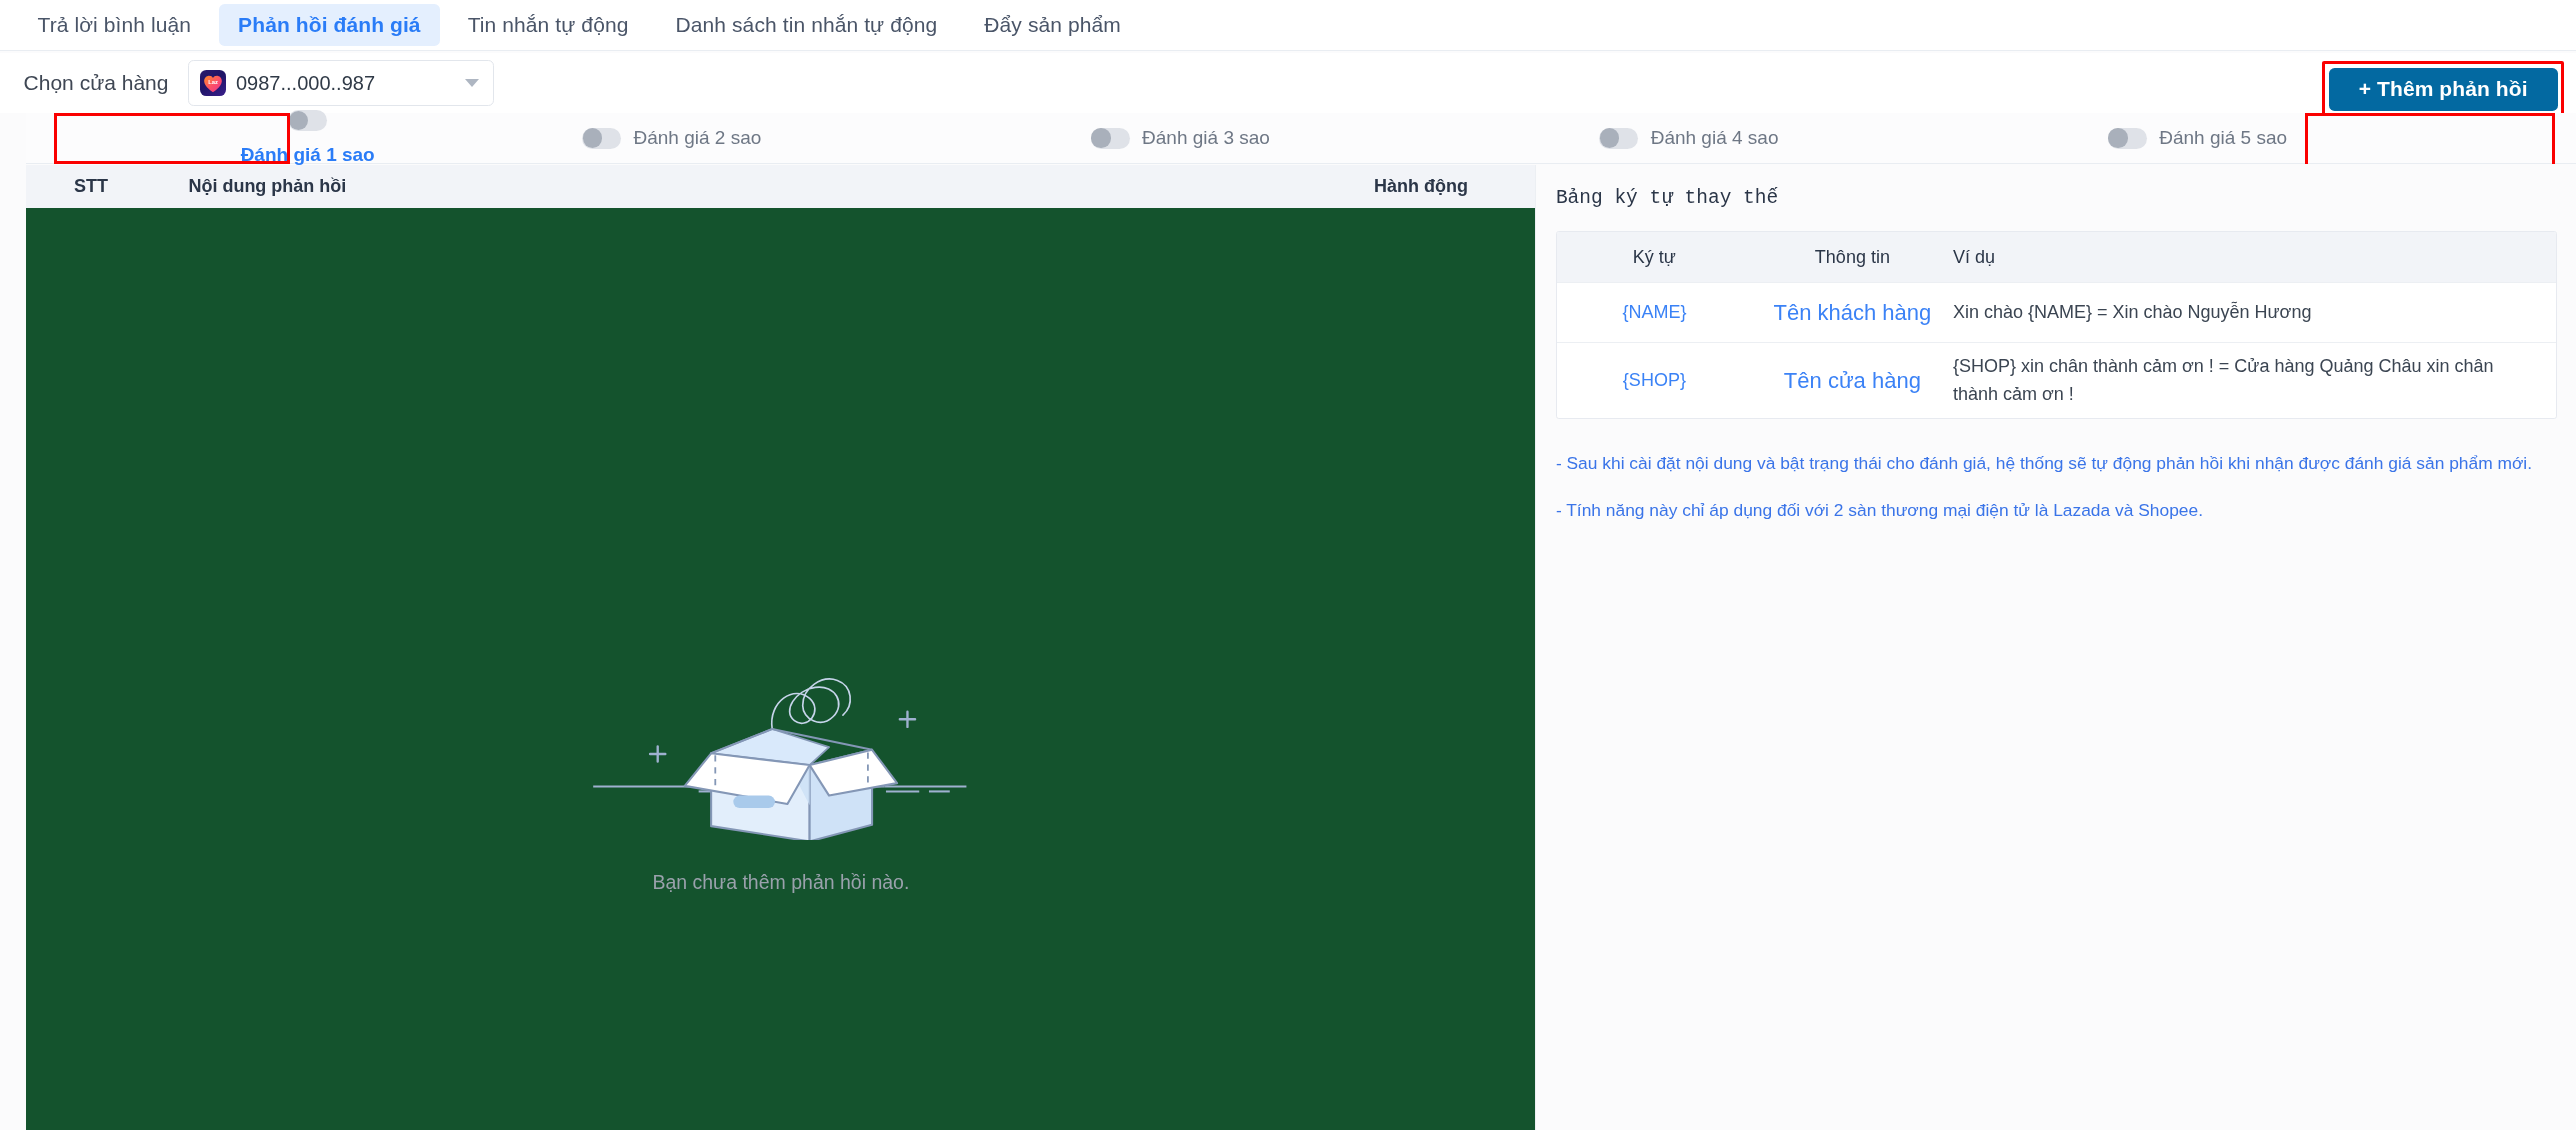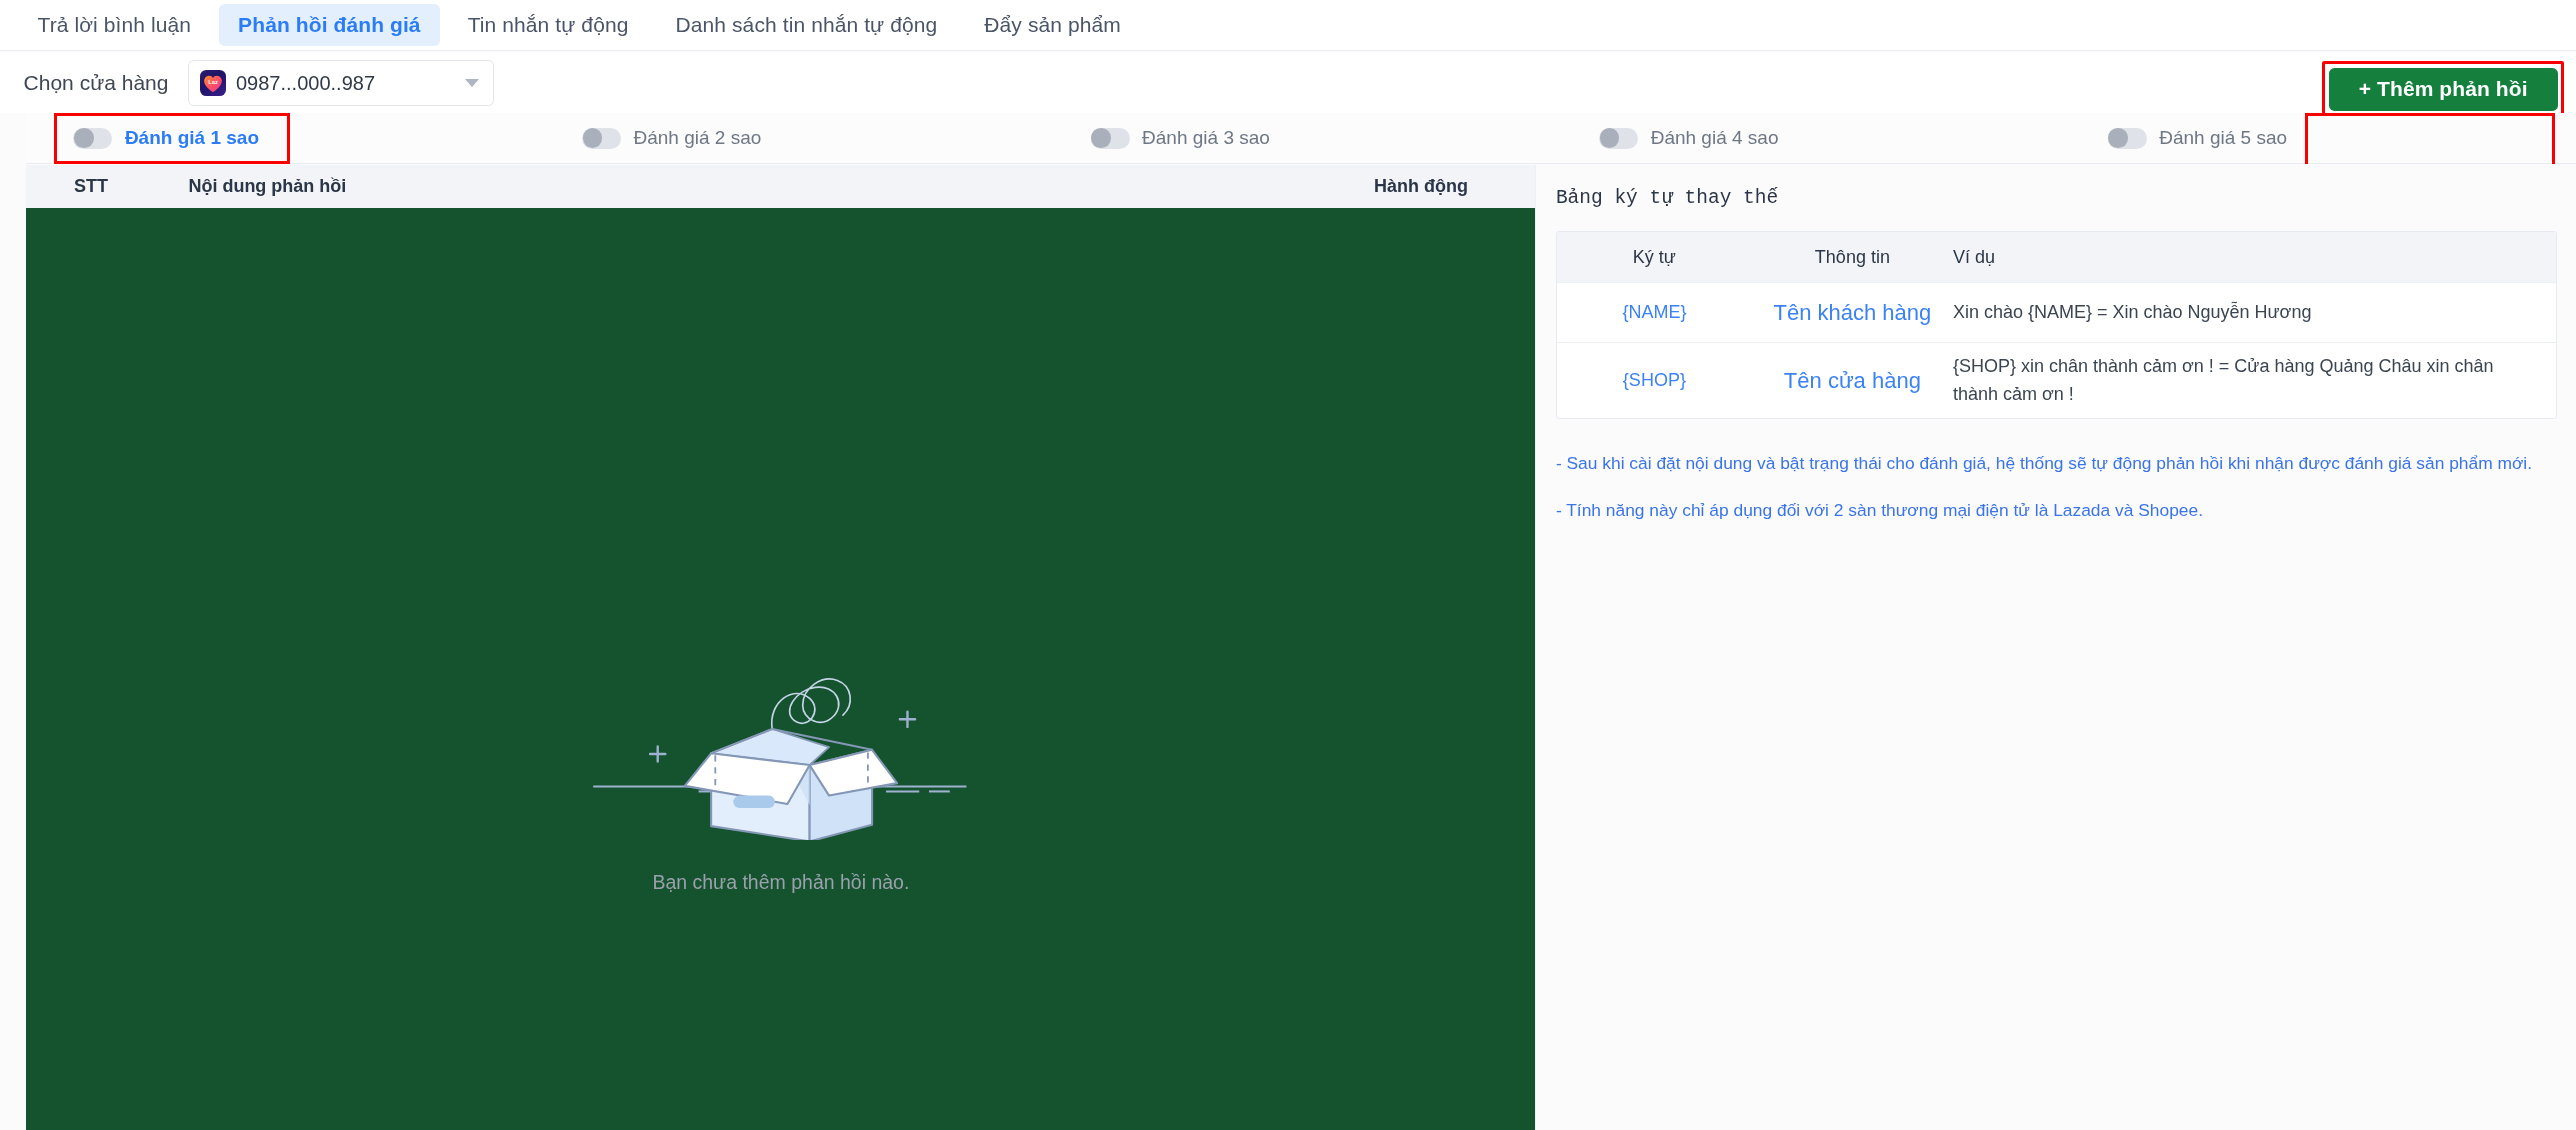--- a/index.html
+++ b/index.html
@@ -52,35 +52,35 @@
     width: 0; height: 0; border-left: 7.6px solid transparent; border-right: 7.6px solid transparent;
     border-top: 8.3px solid #aeb6c2; margin-right: 2.8px;
   }
 
   
   .addbtn-wrap {
     position: absolute; right: 11.8px; top: 61px;
     border: 3.5px solid #fa0000; padding: 3.5px; border-radius: 2.1px; background: #fff;
   }
   .addbtn {
-    width: 229px; height: 43px; background: #15803d; border: none; border-radius: 5.6px;
+    width: 229px; height: 43px; background: #0369a1; border: none; border-radius: 5.6px;
     color: #ffffff; font-size: 21px; font-weight: 700; cursor: pointer;
     font-family: "Liberation Sans", sans-serif; letter-spacing: 0.1px;
   }
 
   
   .starbar {
     position: absolute; left: 26.4px; top: 113px; width: 2550px; height: 51px;
     background: #fcfcfd; border-bottom: 1.4px solid #e9edf2;
     display: flex; align-items: center;
   }
   .starcell {
     flex: 1 1 0; display: flex; align-items: center; gap: 12.5px; padding-left: 40px;
   }
-  .starcell:nth-child(1) { padding-left: 47px; }
+  .starcell:nth-child(1) { padding-left: 47px; flex-direction: column; }
   .switch {
     width: 39px; height: 21px; border-radius: 11px; background: #dfe2e8;
     position: relative; flex: 0 0 auto; cursor: pointer;
   }
   .switch .knob {
     position: absolute; left: 0.7px; top: 0.7px; width: 19.5px; height: 19.5px;
     border-radius: 50%; background: #a9b0bb;
   }
   .starlabel { font-size: 19px; color: #6e7785; white-space: nowrap; }
   .starcell.on .starlabel { color: #2a7cf7; font-weight: 700; }

